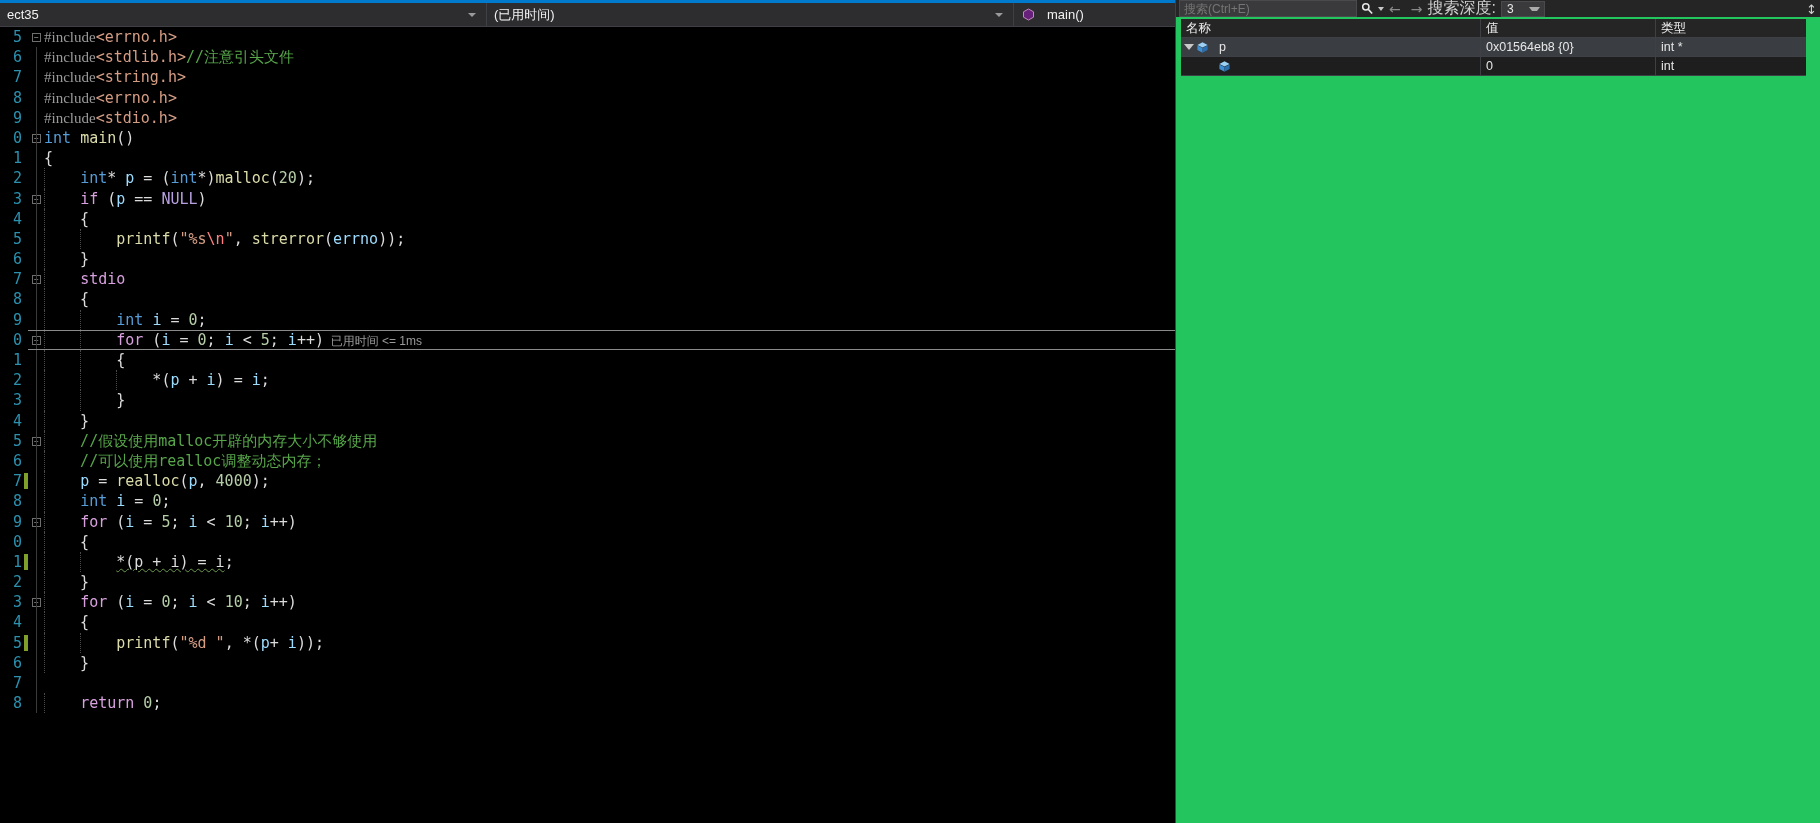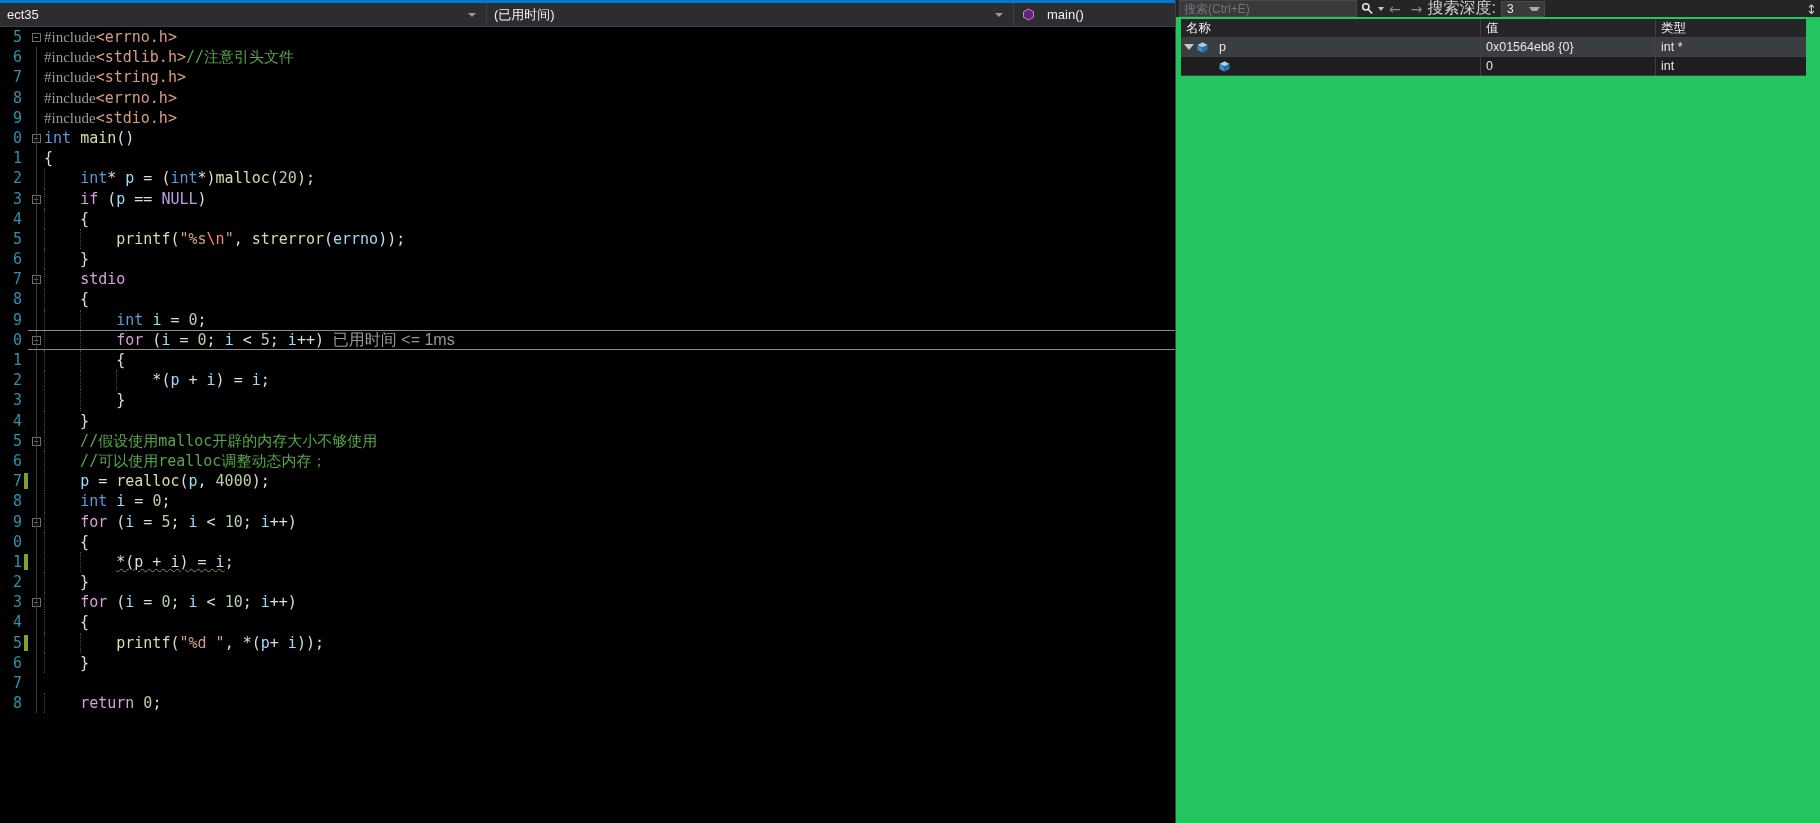--- a/index.html
+++ b/index.html
@@ -103,21 +103,21 @@
   .k-var   { color:#9cdcfe; }           
   .k-mac   { color:#b8a0e0; }           
   .k-punct { color:#dcdcdc; }
   .squiggle{
     text-decoration:underline;
     text-decoration-style:wavy;
     text-decoration-color:#6d9a4e;
     text-decoration-thickness:1px;
   }
   .hint-time{
-    color:#9a9a9a; font-size:16px;
+    color:#9a9a9a; font-size:12px;
     font-family:"Liberation Sans", sans-serif;
   }
 
   
   .watch-panel{
     position:absolute; left:1175px; top:0; width:744px; height:823px;
     background:#22c55e; border-left:1px solid #3f3f46;
   }
   .watch-toolbar{
     position:absolute; left:0; top:0; width:645px; height:17px;

